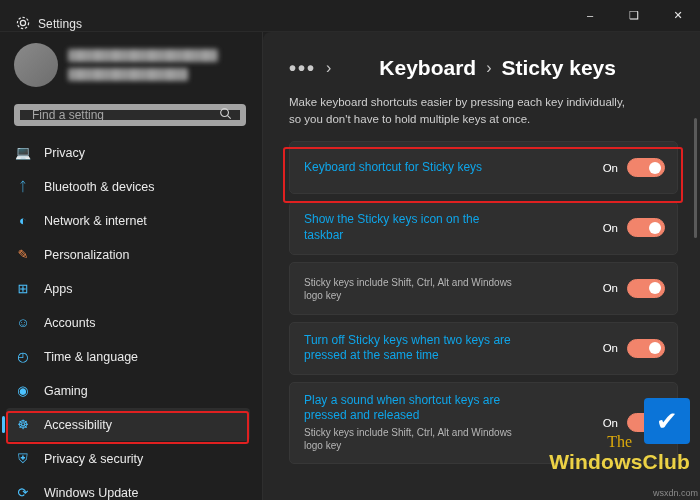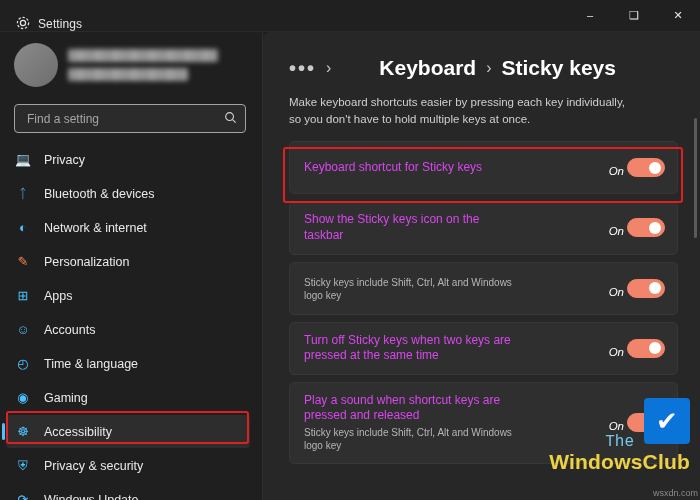--- a/index.html
+++ b/index.html
@@ -62,23 +62,23 @@
     height:13px; border-radius:2px;
     background:repeating-linear-gradient(90deg,#9a9a9a 0px,#8f8f8f 6px,#a5a5a5 12px,#909090 18px);
     filter:blur(2.5px);
   }
   .blur-line.l1 { width:150px; }
   .blur-line.l2 { width:120px; }
 
   
   .search {
     margin:6px 8px 10px 14px;
-    height:29px;
+    height:22px;
     background:#2b2b2b;
-    border:1px solid #a3a3a3;
+    border:6px solid #a3a3a3;
     border-radius:4px;
     display:flex; align-items:center;
     padding:0 8px 0 10px;
   }
   .search input {
     flex:1; background:transparent; border:0; outline:none;
     color:#cfcfcf; font-size:12px; font-family:inherit;
   }
   .search input::placeholder { color:#a6a6a6; }
   .search .s-icon { color:#d0d0d0; font-size:13px; }
@@ -131,23 +131,23 @@
   .card {
     background:#2f2f2f;
     border:1px solid #373737;
     border-radius:5px;
     display:flex; align-items:center;
     padding:10px 12px 10px 14px;
     margin-bottom:7px;
     min-height:47px;
   }
   .card-txt { flex:1; padding-right:10px; }
-  .card-title { font-size:12px; color:#d946ef; line-height:1.3; }
+  .card-title { font-size:12px; color:#0ea5e9; line-height:1.3; }
   .card-sub { font-size:10px; color:#b6b6b6; line-height:1.35; margin-top:2px; }
-  .toggle-wrap { display:flex; align-items:flex-end; gap:3px;font-style:italic; }
+  .toggle-wrap { display:flex; align-items:center; gap:9px; }
   .toggle-label { font-size:11.5px; color:#ffffff; }
   .switch {
     width:38px; height:19px; border-radius:10px;
     background:#f2846b;
     position:relative;
     border:1px solid #f2846b;
   }
   .switch .knob {
     position:absolute; top:2.5px; right:3px;
     width:12px; height:12px; border-radius:50%;
@@ -161,21 +161,21 @@
     border-radius:3px;
     pointer-events:none;
   }
 
   
   .wm {
     position:absolute; right:10px; bottom:26px;
     text-align:center; pointer-events:none;
     opacity:0.92;
   }
-  .wm .the { font-size:16px; color:#7dd3fc; font-family:Liberation Mono, monospace; line-height:1; }
+  .wm .the { font-size:16px; color:#eab308; font-family:Liberation Serif, serif; line-height:1; }
   .wm .wc { font-size:21px; color:#fde047; font-weight:700; letter-spacing:0.2px; }
   .wm-box {
     position:absolute; right:10px; bottom:56px;
     width:46px; height:46px; border-radius:4px;
     background:#0b74d8;
     display:flex; align-items:center; justify-content:center;
   }
   .wm-box .chk { color:#ffffff; font-size:26px; line-height:1; }
   .corner-tag {
     position:absolute; right:2px; bottom:2px;

